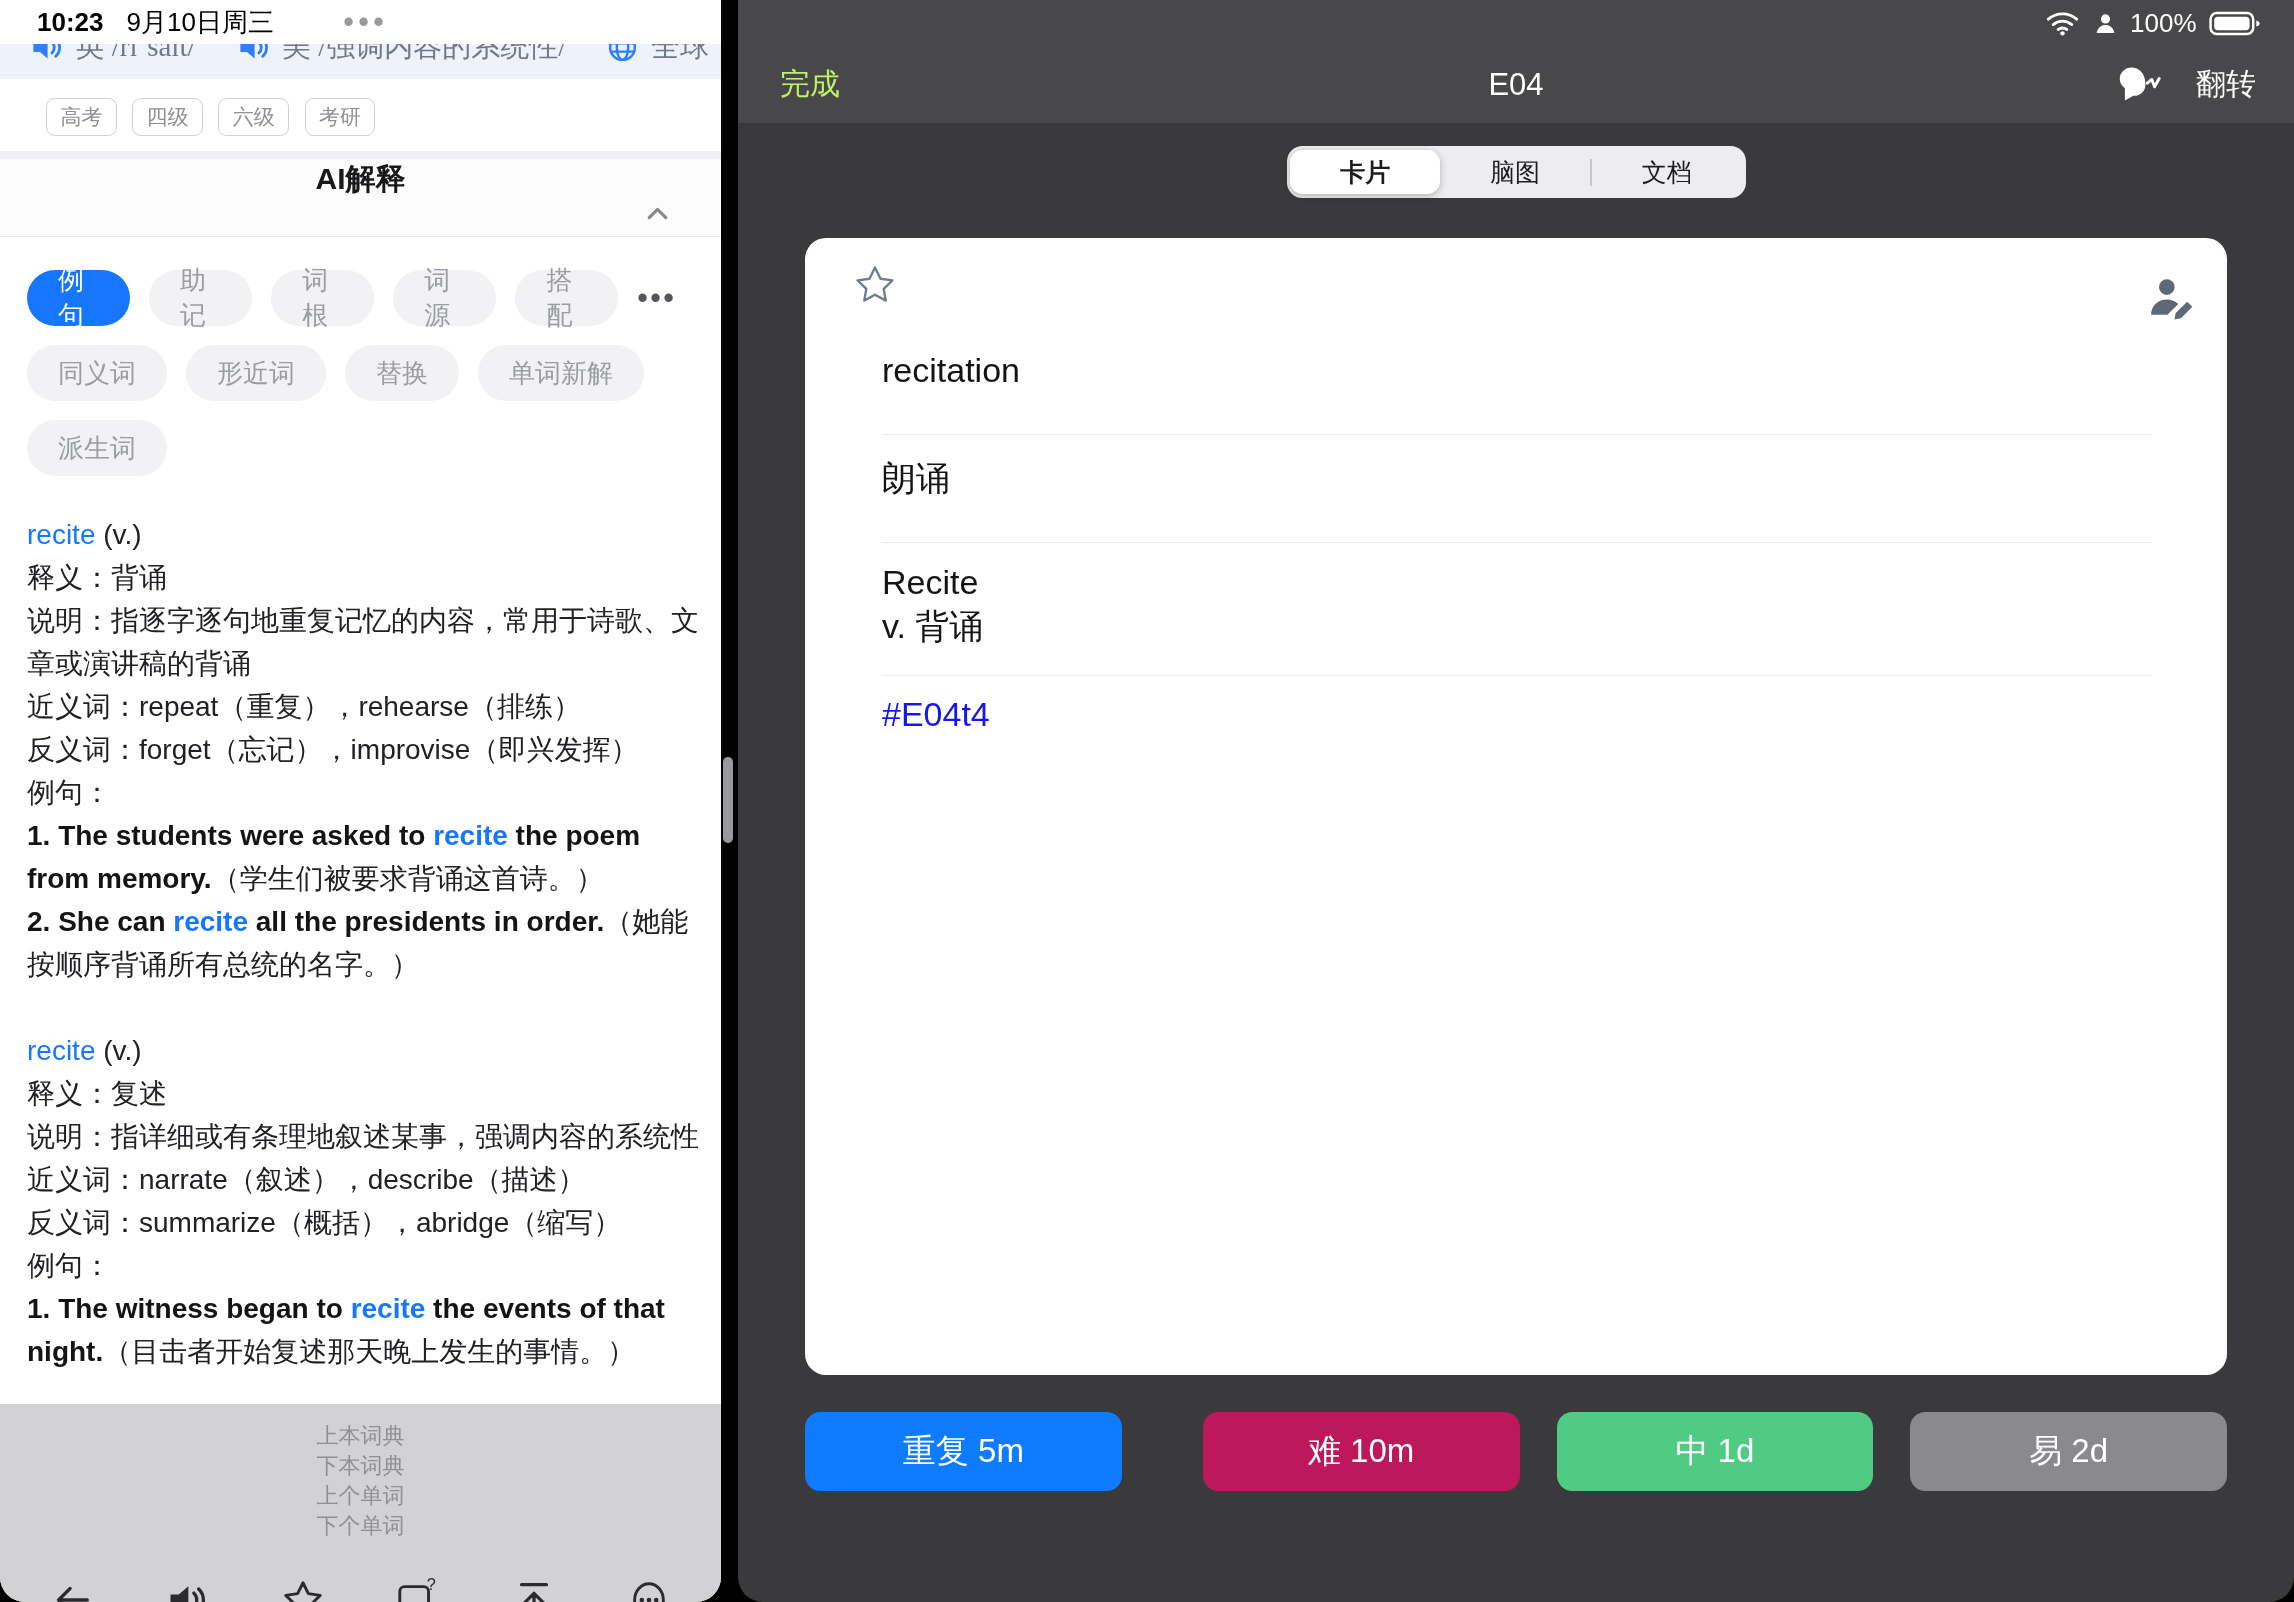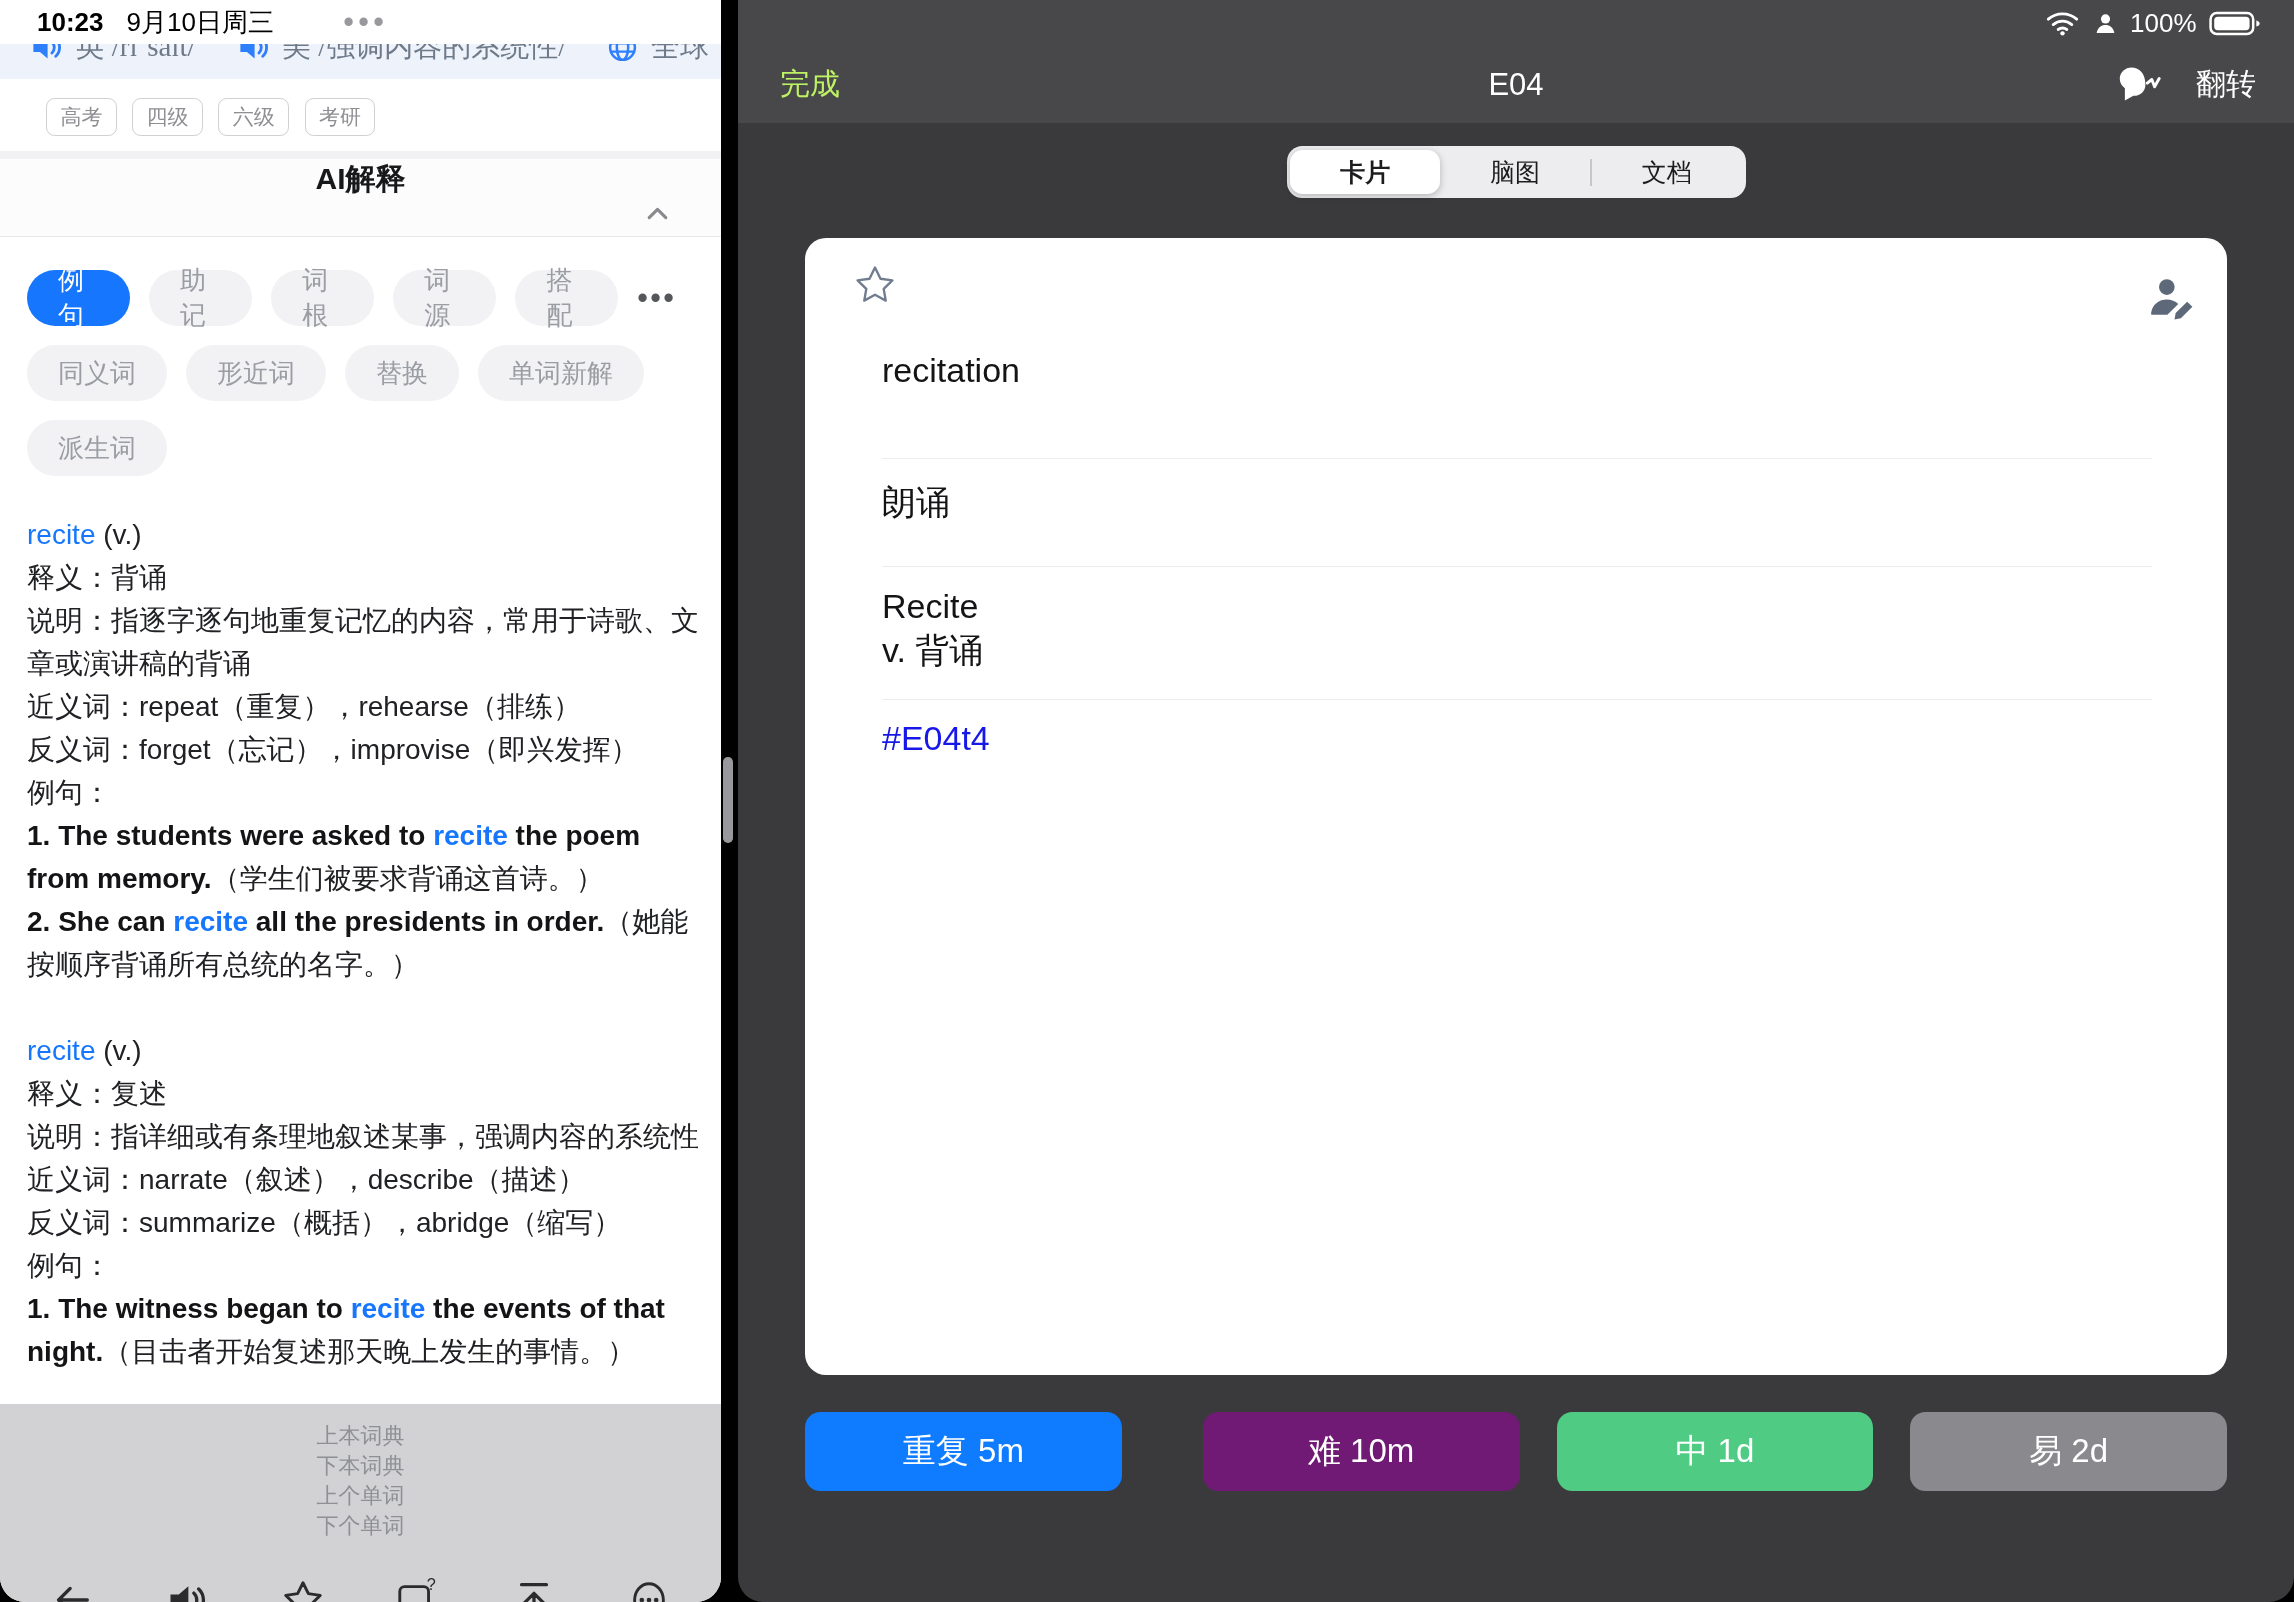--- a/index.html
+++ b/index.html
@@ -89,21 +89,21 @@
          font-size:25px; color:#1c1c1e; border-radius:12.5px; }
   .seg.selected { background:#fff; box-shadow:0 1.9px 7.7px rgba(0,0,0,.25); font-weight:bold; }
   .seg-sep { width:1.9px; height:27px; background:#c7c7c9; align-self:center; }
 
   .card { position:relative; width:1422px; height:1137px; margin:40px auto 0;
           background:#fff; border-radius:21px; }
   .card-star { position:absolute; left:48px; top:25px; color:#717d8f; }
   .card-edit { position:absolute; right:31px; top:35px; color:#5d6878; }
   .card-content { padding:113px 75px 0 77px; font-size:34px; color:#141416; }
   .card-row { border-bottom:1.9px solid #ececee; }
-  .row-front { padding-bottom:68px; }
+  .row-front { padding-bottom:44px; }
   .row-cn { padding-top:21px; padding-bottom:40px; }
   .row-word { padding-top:17.3px; padding-bottom:27px; line-height:44px; }
   .row-tag { padding-top:19px; border-bottom:none; }
   .tag-link { color:#1717e8; }
 
   .review-row { width:1422px; margin:37px auto 0; display:flex; gap:37px; }
   .review-btn { flex:1; height:79px; border-radius:15.4px; display:flex;
                 align-items:center; justify-content:center; color:#fff; font-size:33px; }
 </style>
 </head>
@@ -316,19 +316,19 @@
           <div>v. 背诵</div>
         </div>
         <div class="card-row row-tag">
           <span class="tag-link" style="color: rgb(23, 23, 232);">#E04t4</span>
         </div>
       </div>
     </div>
 
     <div class="review-row">
       <div class="review-btn" style="background-color: rgb(15, 123, 254);">重复 5m</div>
-      <div class="review-btn" style="background-color: #701a75; margin-left: 44px;">难 10m</div>
+      <div class="review-btn" style="background-color: #be185d; margin-left: 44px;">难 10m</div>
       <div class="review-btn" style="background-color: rgb(79, 203, 131);">中 1d</div>
       <div class="review-btn" style="background-color: rgb(138, 138, 142);">易 2d</div>
     </div>
   </div>
 </div>
 
 
 </body></html>

